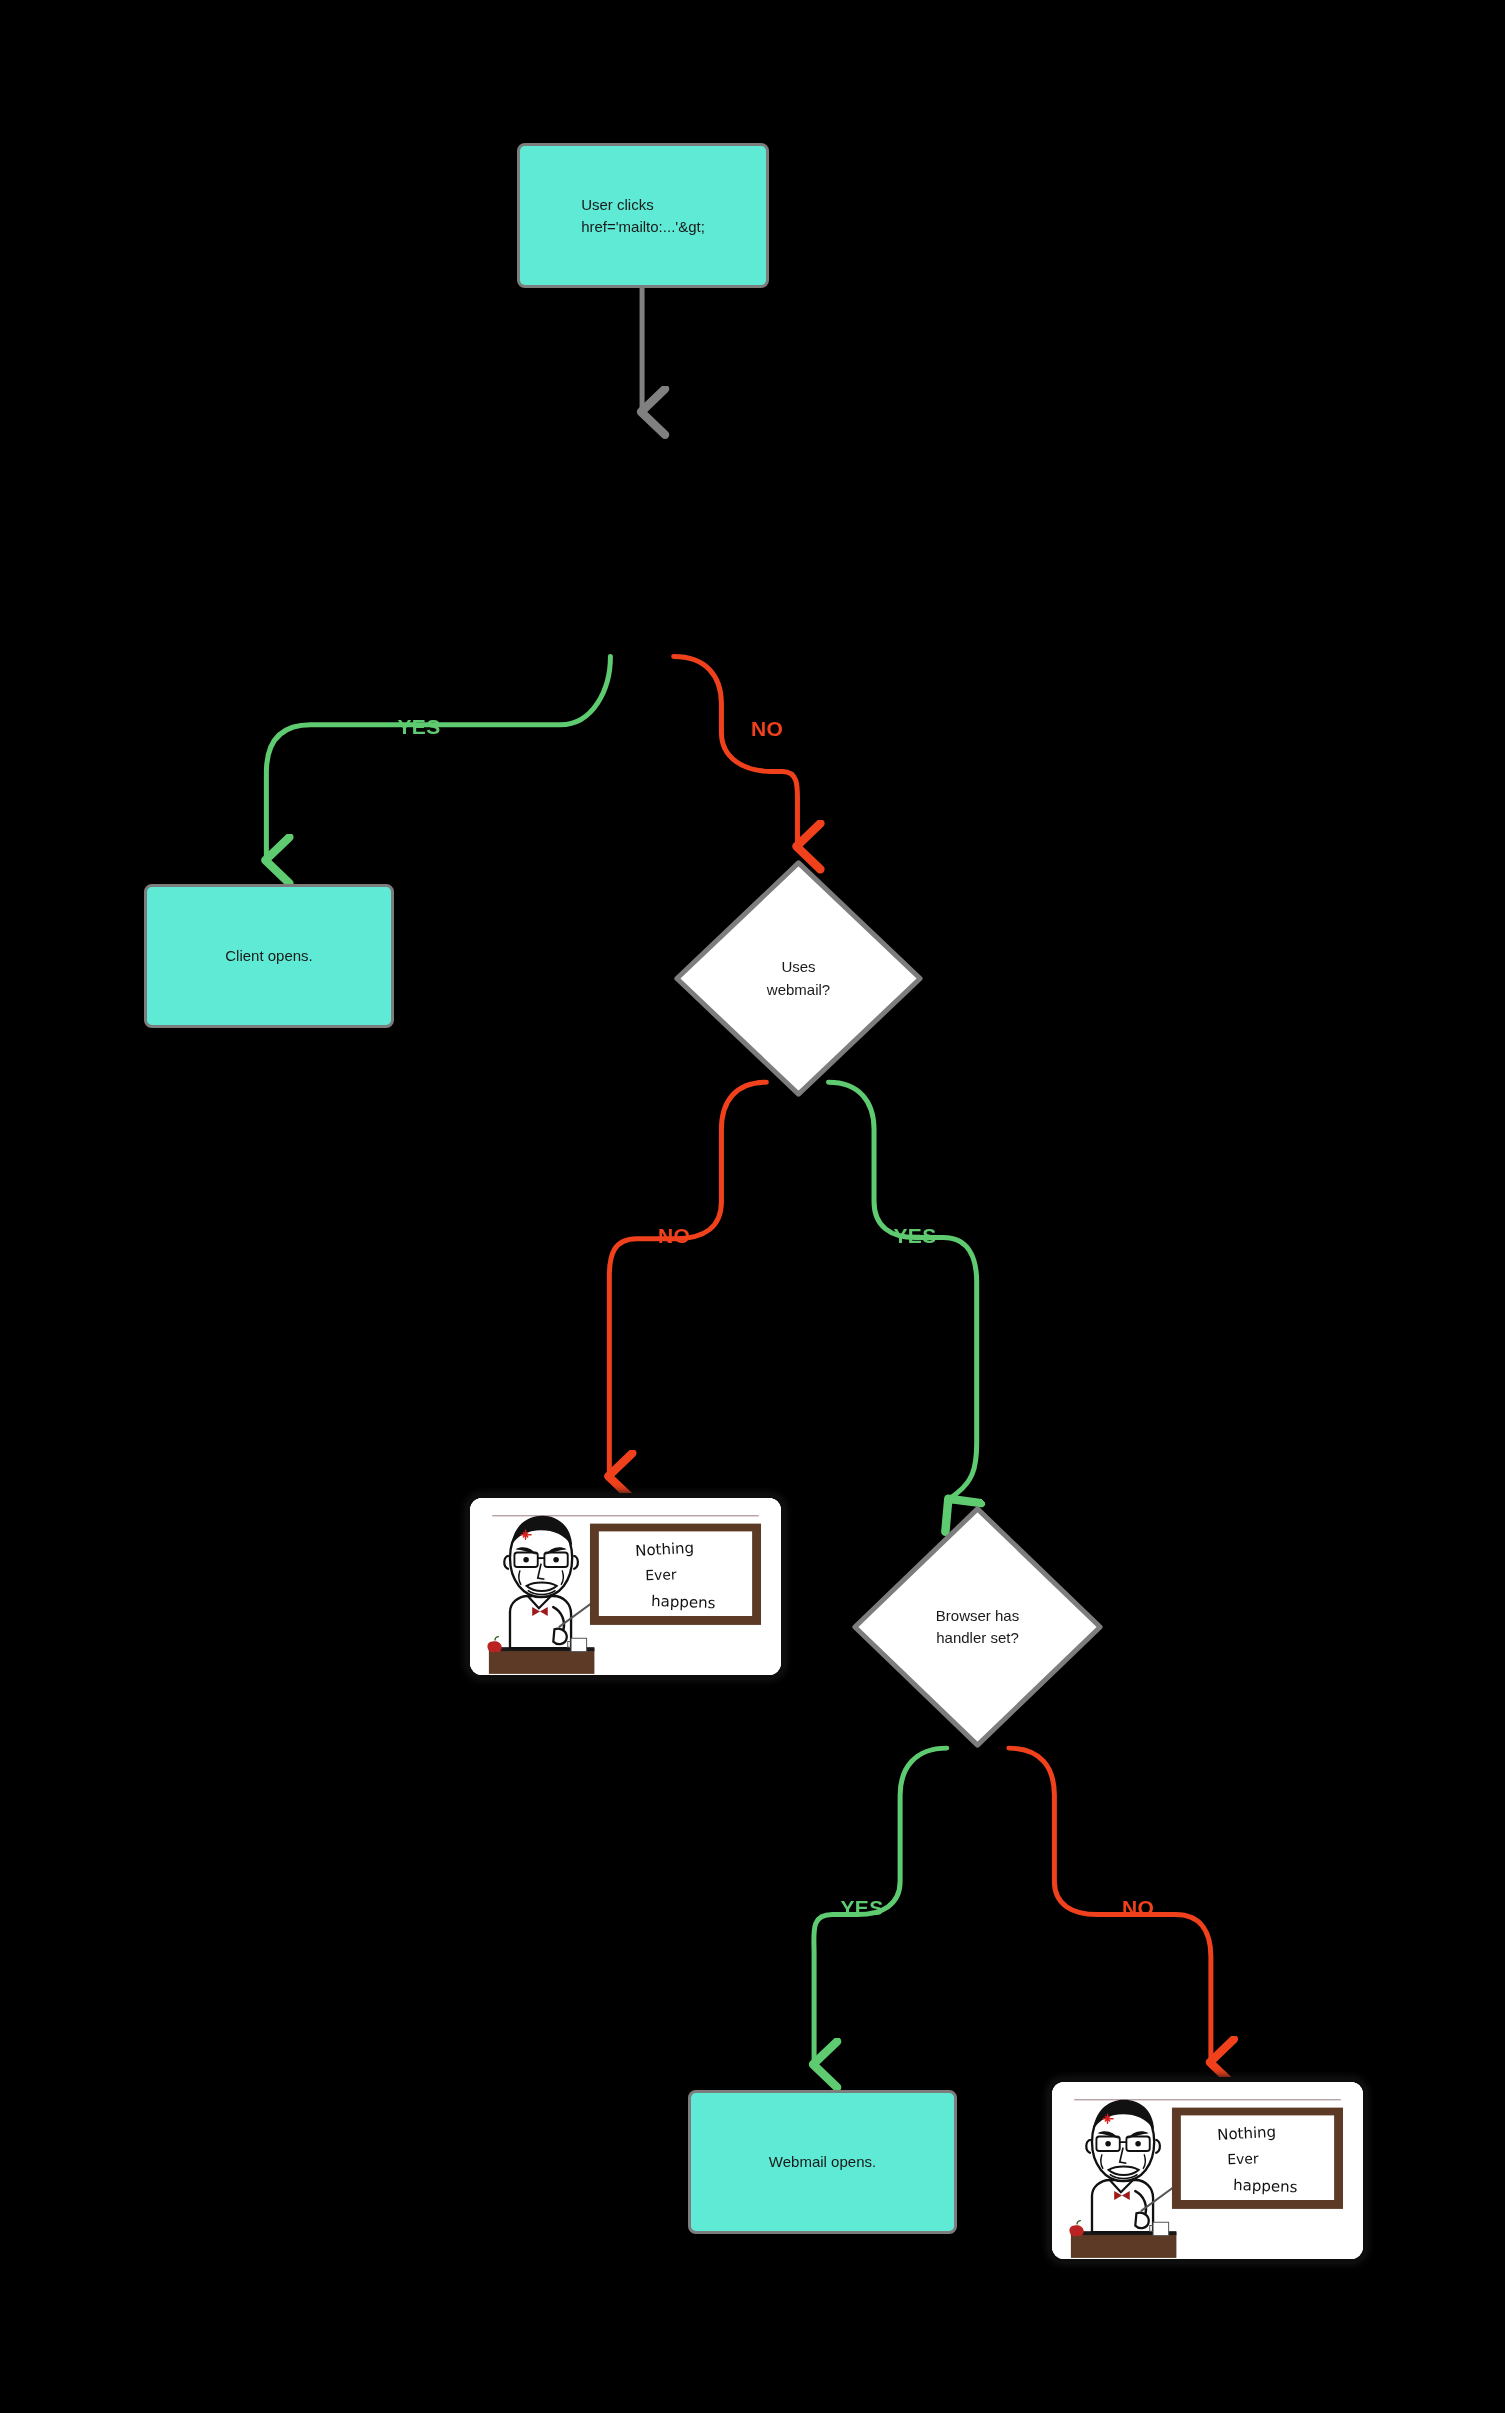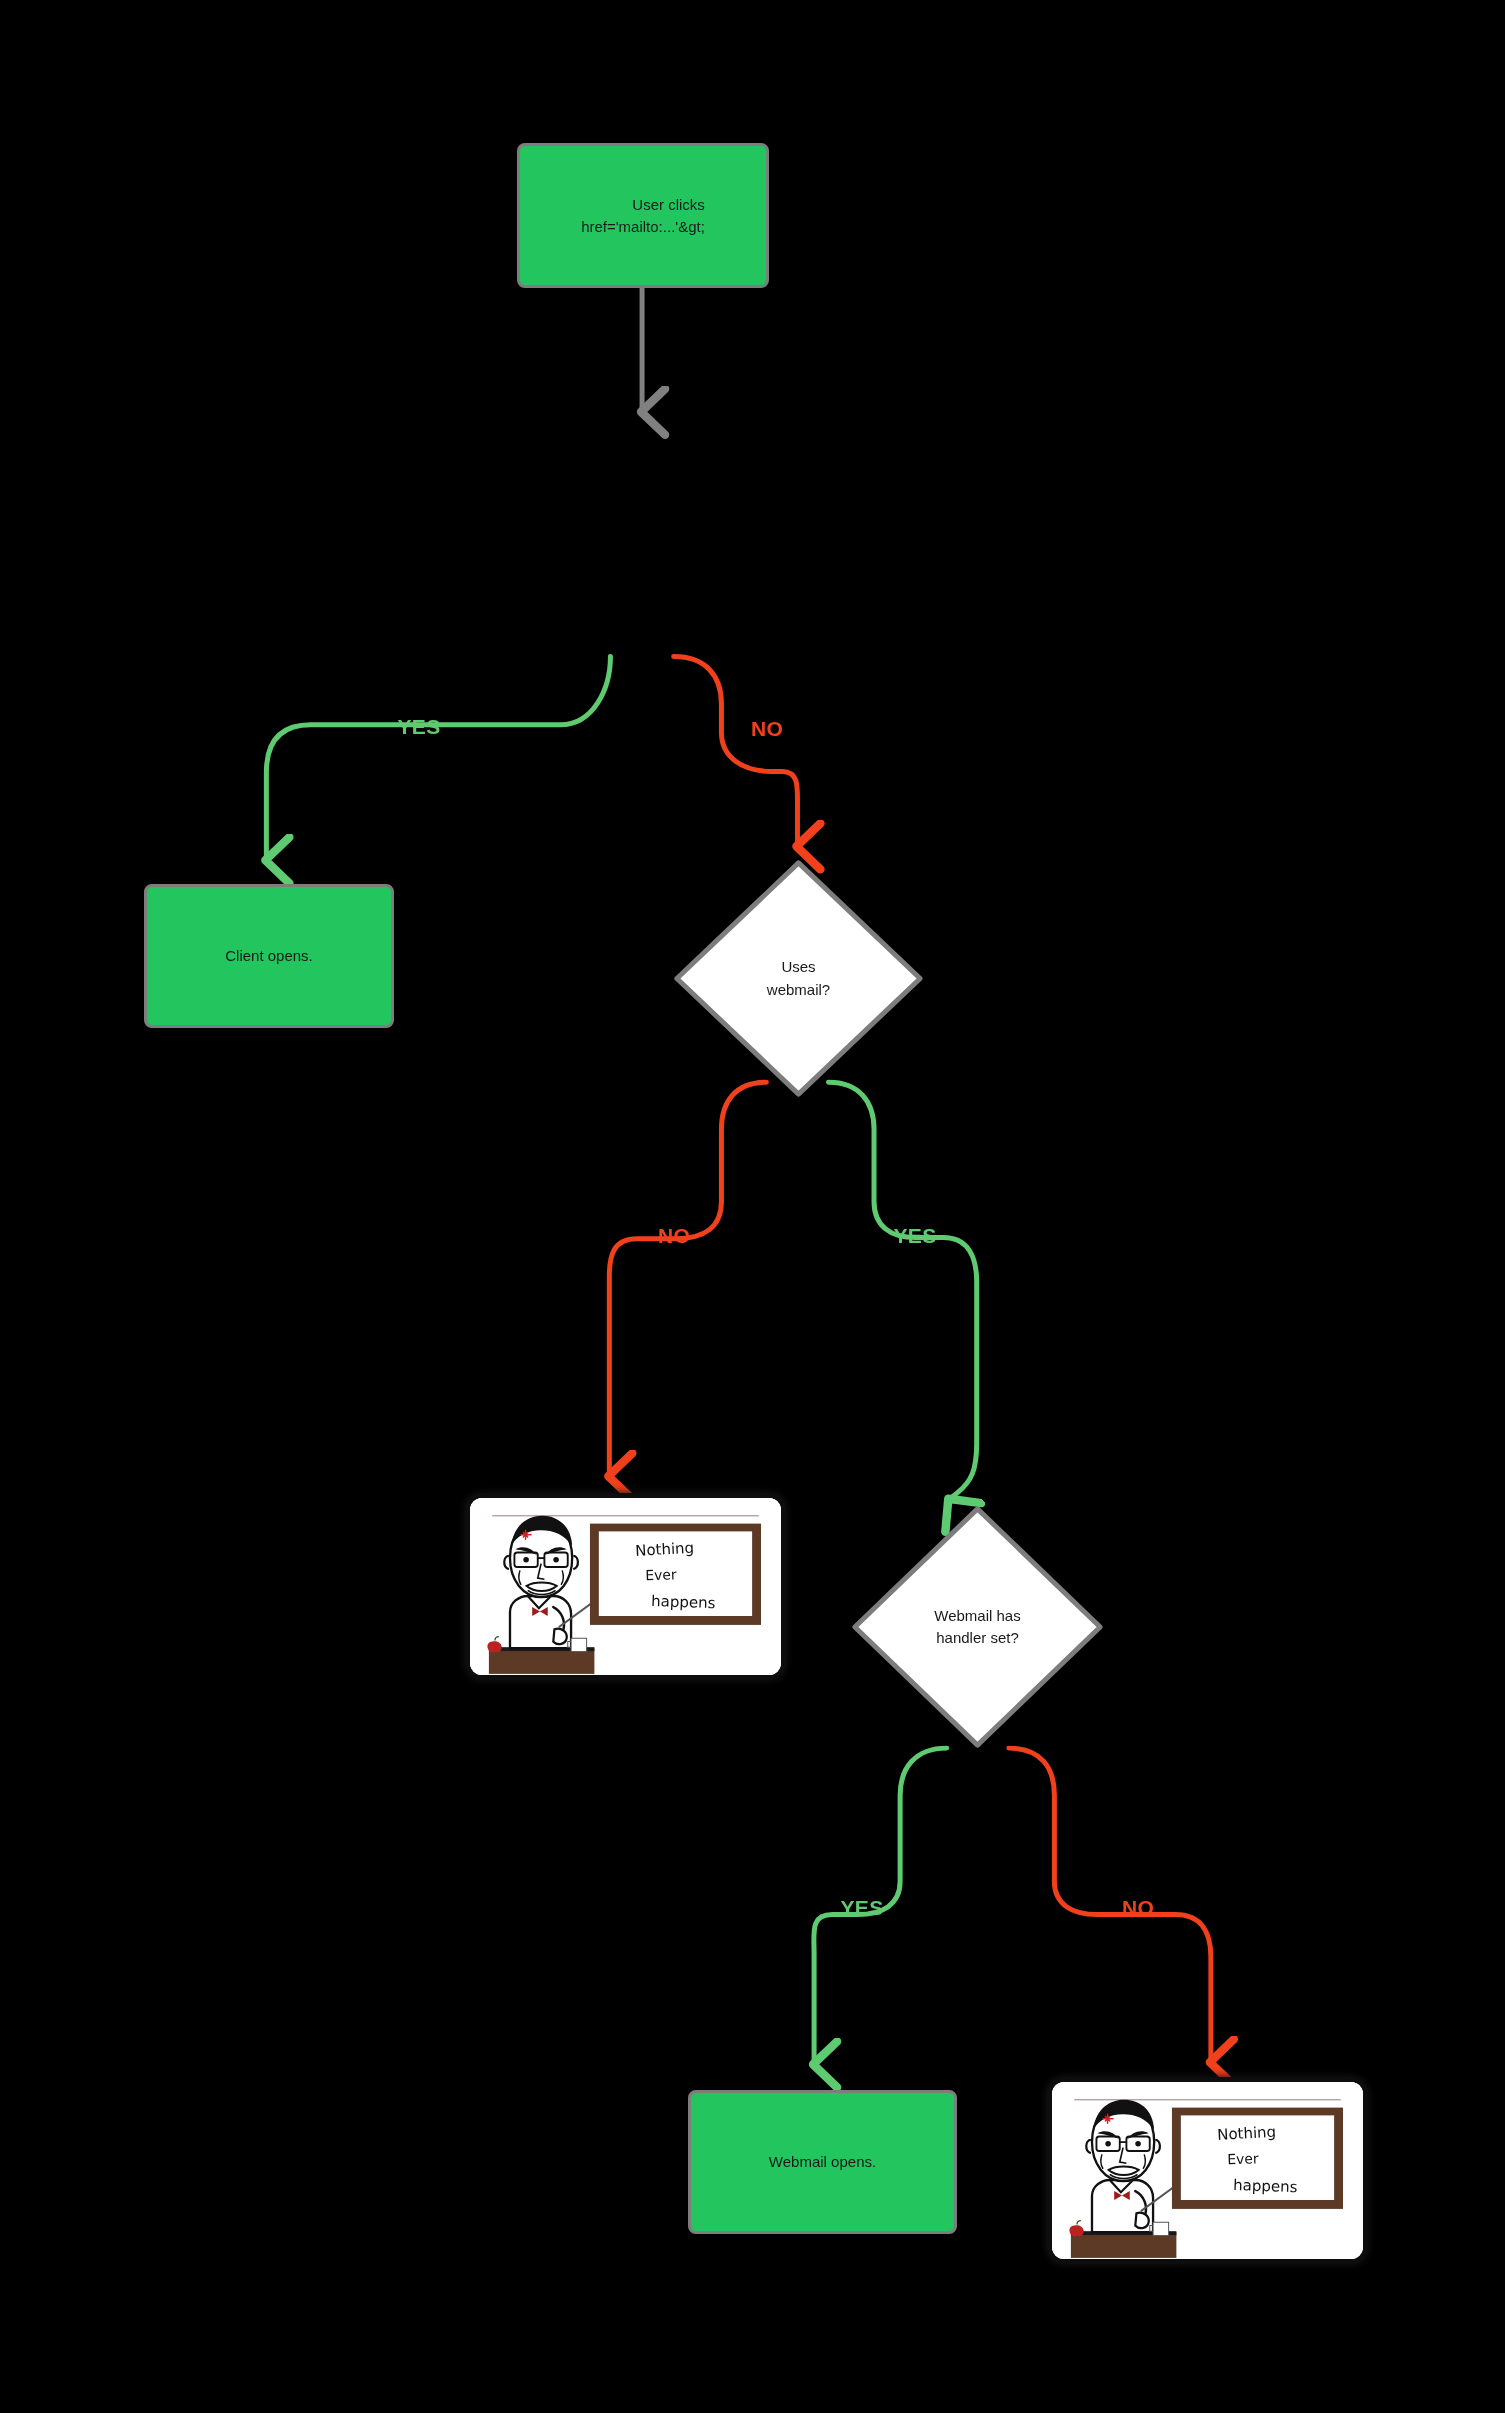--- a/index.html
+++ b/index.html
@@ -23,27 +23,27 @@
     width: 1505px;
     height: 2413px;
     pointer-events: none;
   }
   
   .node {
     position: absolute;
     box-sizing: border-box;
   }
   .rect-node {
-    background: #22c55e;
+    background: #5eead4;
     border: 3.9px solid #7d7d7d;
     border-radius: 7.8px;
     display: flex;
     align-items: center;
     justify-content: center;
-    text-align: right;
+    text-align: left;
     color: #1a1a1a;
     font-size: 15px;
     line-height: 1.45;
     padding: 5.6px 10px;
   }
   .rect-node .txt { display: block; }
   .diamond-node {
     display: flex;
     align-items: center;
     justify-content: center;
@@ -254,21 +254,21 @@
         <text x="316" y="148" font-family="'DejaVu Sans', sans-serif" font-size="25" fill="#111" transform="rotate(-2 316 148)">Ever</text>
         <text x="326" y="194" font-family="'DejaVu Sans', sans-serif" font-size="27" fill="#111" transform="rotate(2 326 194)">happens</text>
       </svg>
     </div>
   </div>
 
   <div class="node diamond-node" style="left:851px; top:1505px; width:253px; height:244px;">
     <svg class="shape" viewBox="0 0 456 440" preserveAspectRatio="none">
       <polygon points="228,7 449,220 228,433 7,220" fill="#ffffff" stroke="#7d7d7d" stroke-width="9" stroke-linejoin="round"></polygon>
     </svg>
-    <div class="label">Webmail has
+    <div class="label">Browser has
 handler set?</div>
   </div>
 
   <div class="node rect-node" style="left:688px; top:2090px; width:269px; height:144px;">
     <span class="txt">Webmail opens.</span>
   </div>
 
   <div class="meme-node" style="left:1052px; top:2082px; width:311px; height:177px;">
     <div class="meme-inner">
       <svg viewBox="0 0 560 318" preserveAspectRatio="none">

